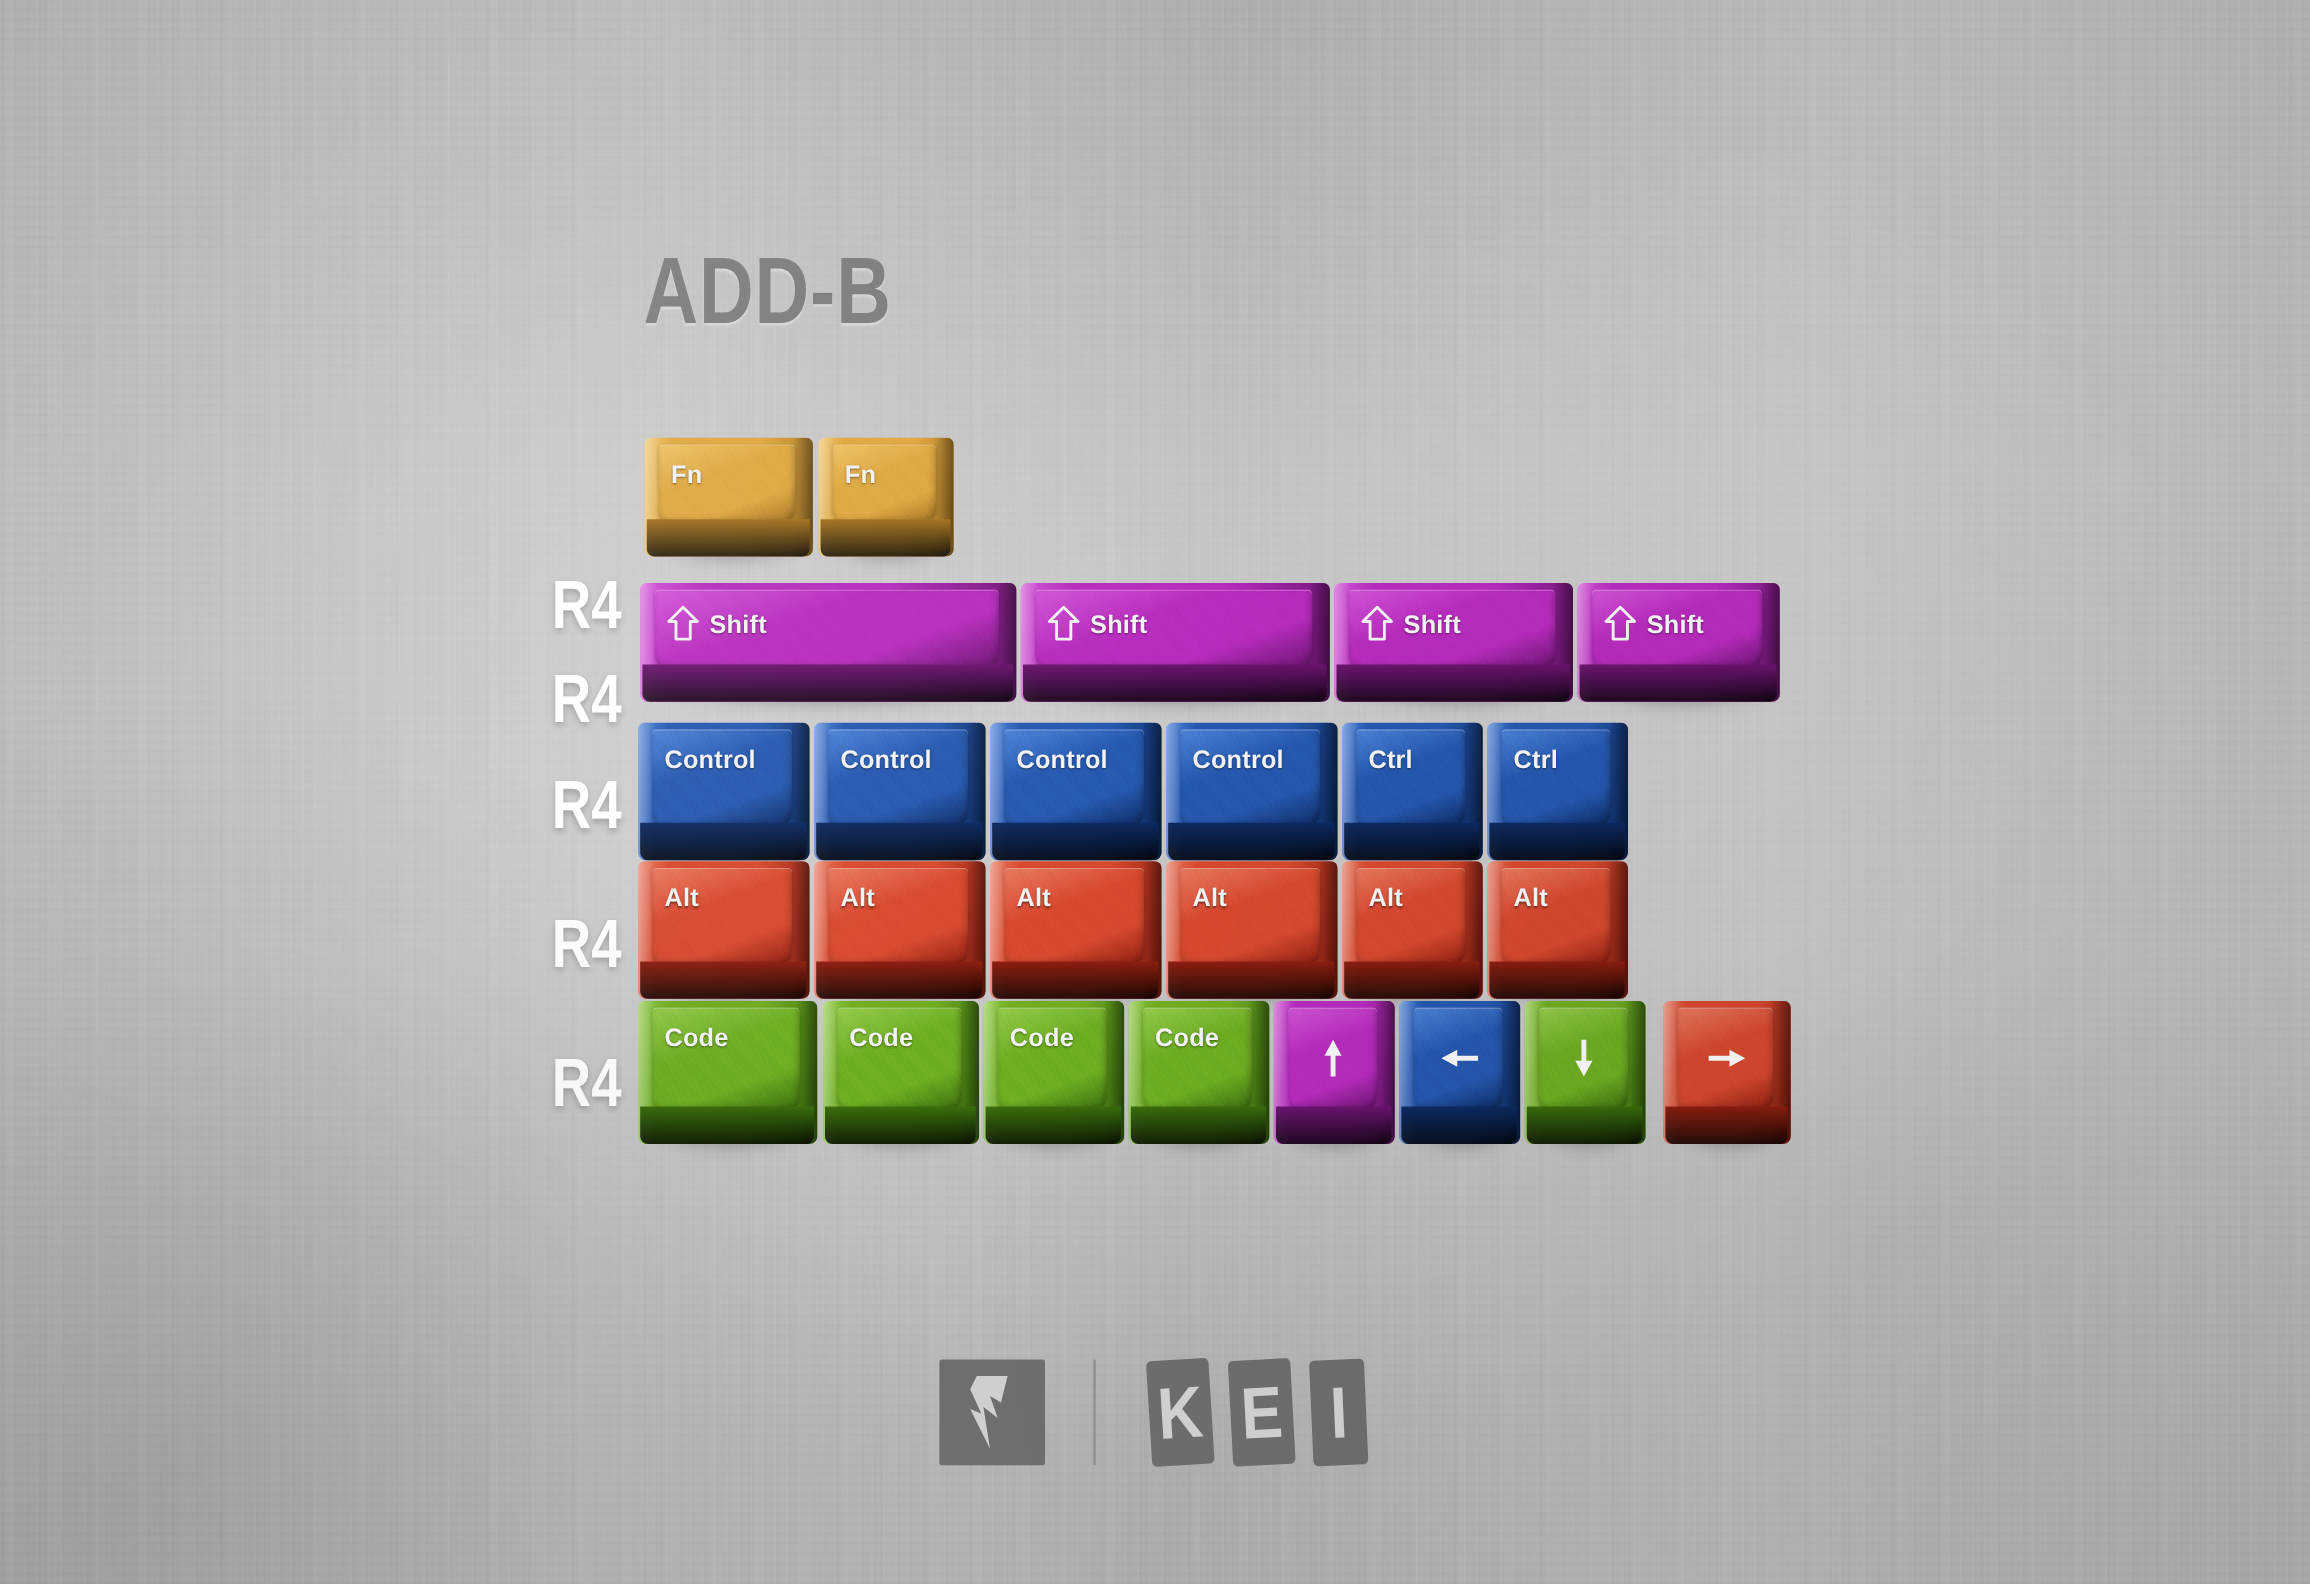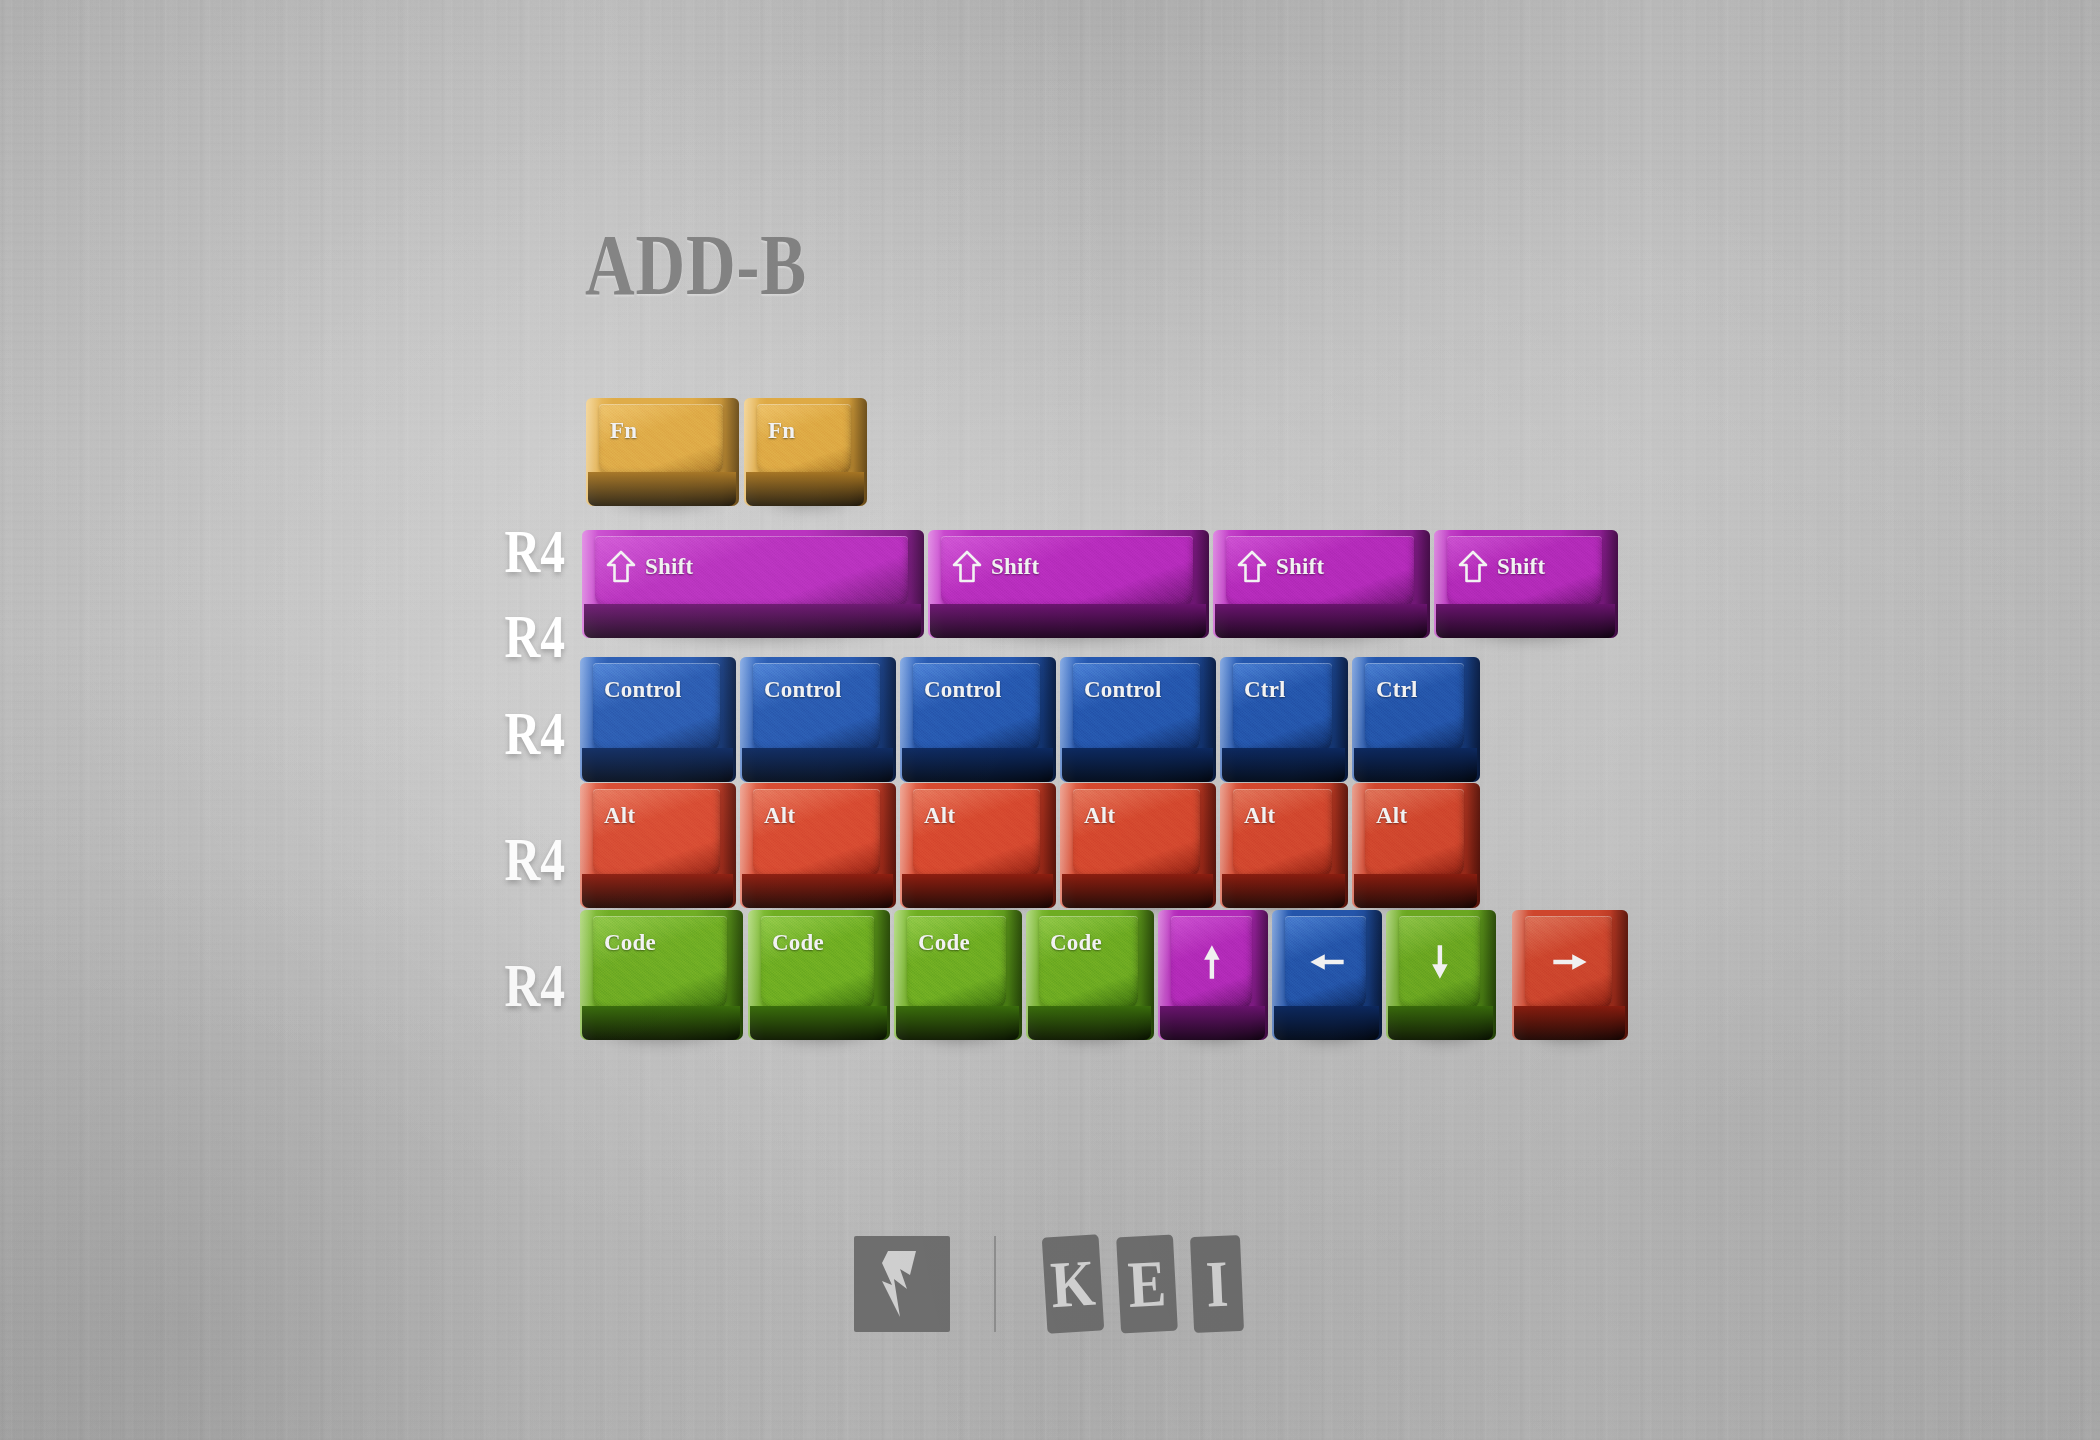--- a/index.html
+++ b/index.html
@@ -9,21 +9,21 @@
   }
   #stage {
     position: relative;
     width: 2100px;
     height: 1440px;
     overflow: hidden;
     background:
       radial-gradient(ellipse 1400px 900px at 50% 46%, rgba(255,255,255,0.22) 0%, rgba(255,255,255,0.07) 45%, rgba(0,0,0,0.0) 72%),
       linear-gradient(93deg, rgba(0,0,0,0.05) 0%, rgba(255,255,255,0.05) 28%, rgba(0,0,0,0.045) 52%, rgba(255,255,255,0.045) 76%, rgba(0,0,0,0.05) 100%),
       linear-gradient(180deg, #b5b5b5 0%, #c2c2c2 30%, #c4c4c4 60%, #b4b4b4 100%);
-    font-family: Liberation Serif, serif;
+    font-family: Liberation Sans, sans-serif;
   }
   
   #stage::before {
     content: "";
     position: absolute;
     inset: 0;
     pointer-events: none;
     background-image:
       repeating-linear-gradient(90deg, rgba(255,255,255,0.035) 0px, rgba(255,255,255,0.035) 1px, rgba(0,0,0,0.028) 2px, rgba(0,0,0,0.028) 3px, rgba(255,255,255,0.0) 5px, rgba(255,255,255,0.0) 11px),
       repeating-linear-gradient(90deg, rgba(0,0,0,0.03) 0px, rgba(0,0,0,0.03) 2px, rgba(255,255,255,0.03) 6px, rgba(255,255,255,0.03) 9px, rgba(0,0,0,0.0) 17px, rgba(0,0,0,0.0) 40px),

